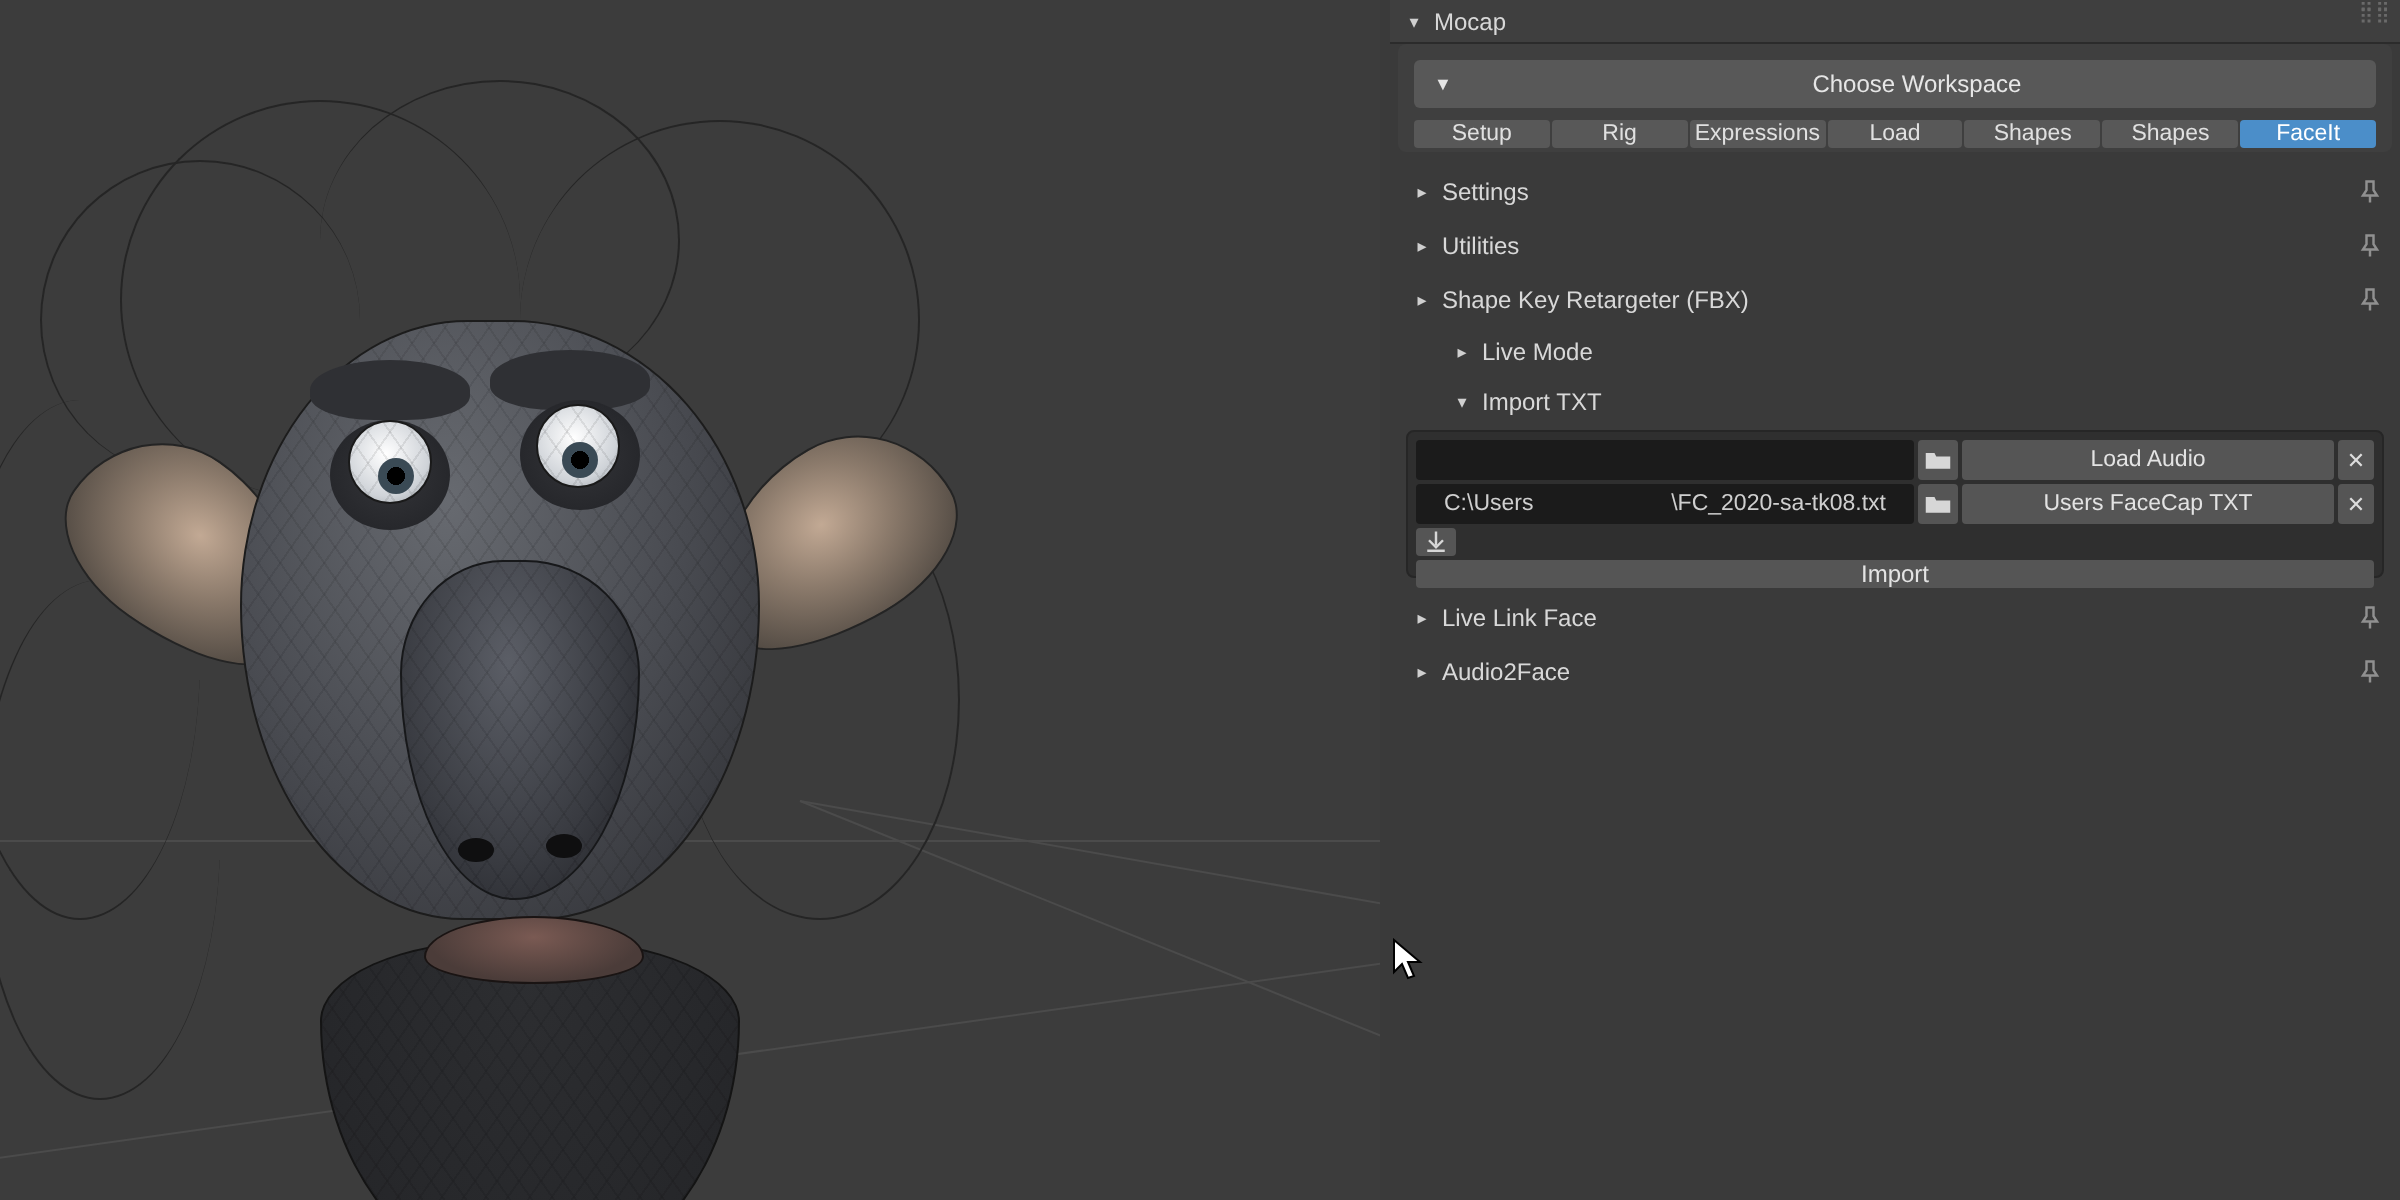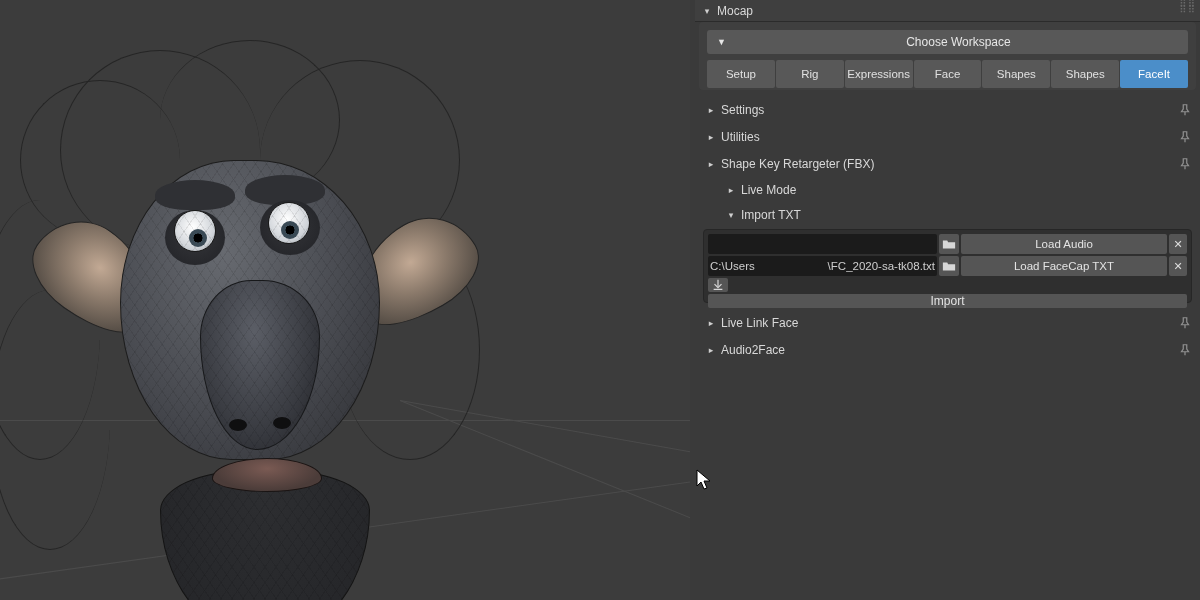--- a/index.html
+++ b/index.html
@@ -172,21 +172,21 @@
     padding-left: 10px;
     margin-bottom: 6px;
     color: #e6e6e6;
   }
   .workspace-bar .wtri { font-size: 9px; margin-right: 8px; color:#e6e6e6; }
   .workspace-bar .wlabel { flex: 1; text-align: center; padding-right: 5px; }
 
   .tabs {
     display: flex;
     gap: 1px;
-    height: 28px;
+    height: 14px;
   }
   .tab {
     flex: 1;
     background: #585858;
     color: #e0e0e0;
     font-size: 11.5px;
     display: flex; align-items: center; justify-content: center;
     border-radius: 2px;
     cursor: pointer;
   }
@@ -217,21 +217,21 @@
     border-radius: 4px;
     padding: 4px;
   }
   .ib-row { display: flex; gap: 2px; height: 20px; margin-bottom: 2px; }
   .ib-row:last-child { margin-bottom: 0; flex-direction: column; }
   .ib-path {
     flex: 1;
     background: #1b1b1b;
     color: #cfcfcf;
     display: flex; align-items: center;
-    padding: 0 2px;
+    padding: 0 14px;
     border-radius: 2px;
     font-size: 11.5px;
     white-space: pre;
     overflow: hidden;
   }
   .ib-path.empty { color: #777; }
   .ib-iconbtn {
     width: 20px; background:#555; border-radius:2px;
     display:flex; align-items:center; justify-content:center;
     cursor: pointer;
@@ -241,21 +241,21 @@
     background: #555; border-radius:2px;
     display:flex; align-items:center; justify-content:center;
     color:#e3e3e3; font-size: 11.5px;
     cursor: pointer;
   }
   .ib-x {
     width: 18px; background:#555; border-radius:2px;
     display:flex; align-items:center; justify-content:center;
     color:#ddd; font-size: 11px; cursor:pointer;
   }
-  .ib-right { display:flex; gap:2px; width: 248px; }
+  .ib-right { display:flex; gap:2px; width: 228px; }
   .ib-import-row .ib-iconbtn { background:#555; }
   .ib-import-btn {
     flex: 1; background:#555; border-radius:2px;
     display:flex; align-items:center; justify-content:center;
     color:#e3e3e3; cursor:pointer;
   }
 
   svg.ico { width: 14px; height: 14px; }
   svg.ico path, svg.ico polyline, svg.ico line { stroke:#d7d7d7; stroke-width:1.4; fill:none; }
   svg.ico .fill { fill:#d7d7d7; stroke:none; }
@@ -323,21 +323,21 @@
 
   <div class="panel-body">
     <div class="workspace-bar">
       <span class="wtri">▼</span>
       <span class="wlabel">Choose Workspace</span>
     </div>
     <div class="tabs">
       <div class="tab">Setup</div>
       <div class="tab">Rig</div>
       <div class="tab">Expressions</div>
-      <div class="tab">Face</div>
+      <div class="tab">Load</div>
       <div class="tab">Shapes</div>
       <div class="tab">Shapes</div>
       <div class="tab active">FaceIt</div>
     </div>
   </div>
 
   <div class="collapsed-row">
     <span class="tri right"></span>
     <span class="label">Settings</span>
     <span class="spacer"></span>
@@ -392,21 +392,21 @@
         <span>C:\Users</span>
         <span style="flex:1"></span>
         <span>\FC_2020-sa-tk08.txt</span>
       </div>
       <div class="ib-right">
         <div class="ib-iconbtn">
           <svg class="ico" viewBox="0 0 16 16">
               <path class="fill" d="M1 4 L6 4 L7 6 L15 6 L15 13 L1 13 Z"></path>
             </svg>
         </div>
-        <div class="ib-btn">Load FaceCap TXT</div>
+        <div class="ib-btn">Users FaceCap TXT</div>
         <div class="ib-x">✕</div>
       </div>
     </div>
     <div class="ib-row ib-import-row">
       <div class="ib-iconbtn" style="width:20px;">
         <svg class="ico" viewBox="0 0 16 16">
           <line x1="8" y1="2" x2="8" y2="10"></line>
             <polyline points="4 7 8 11 12 7"></polyline>
             <line x1="3" y1="13" x2="13" y2="13"></line>
         </svg>

